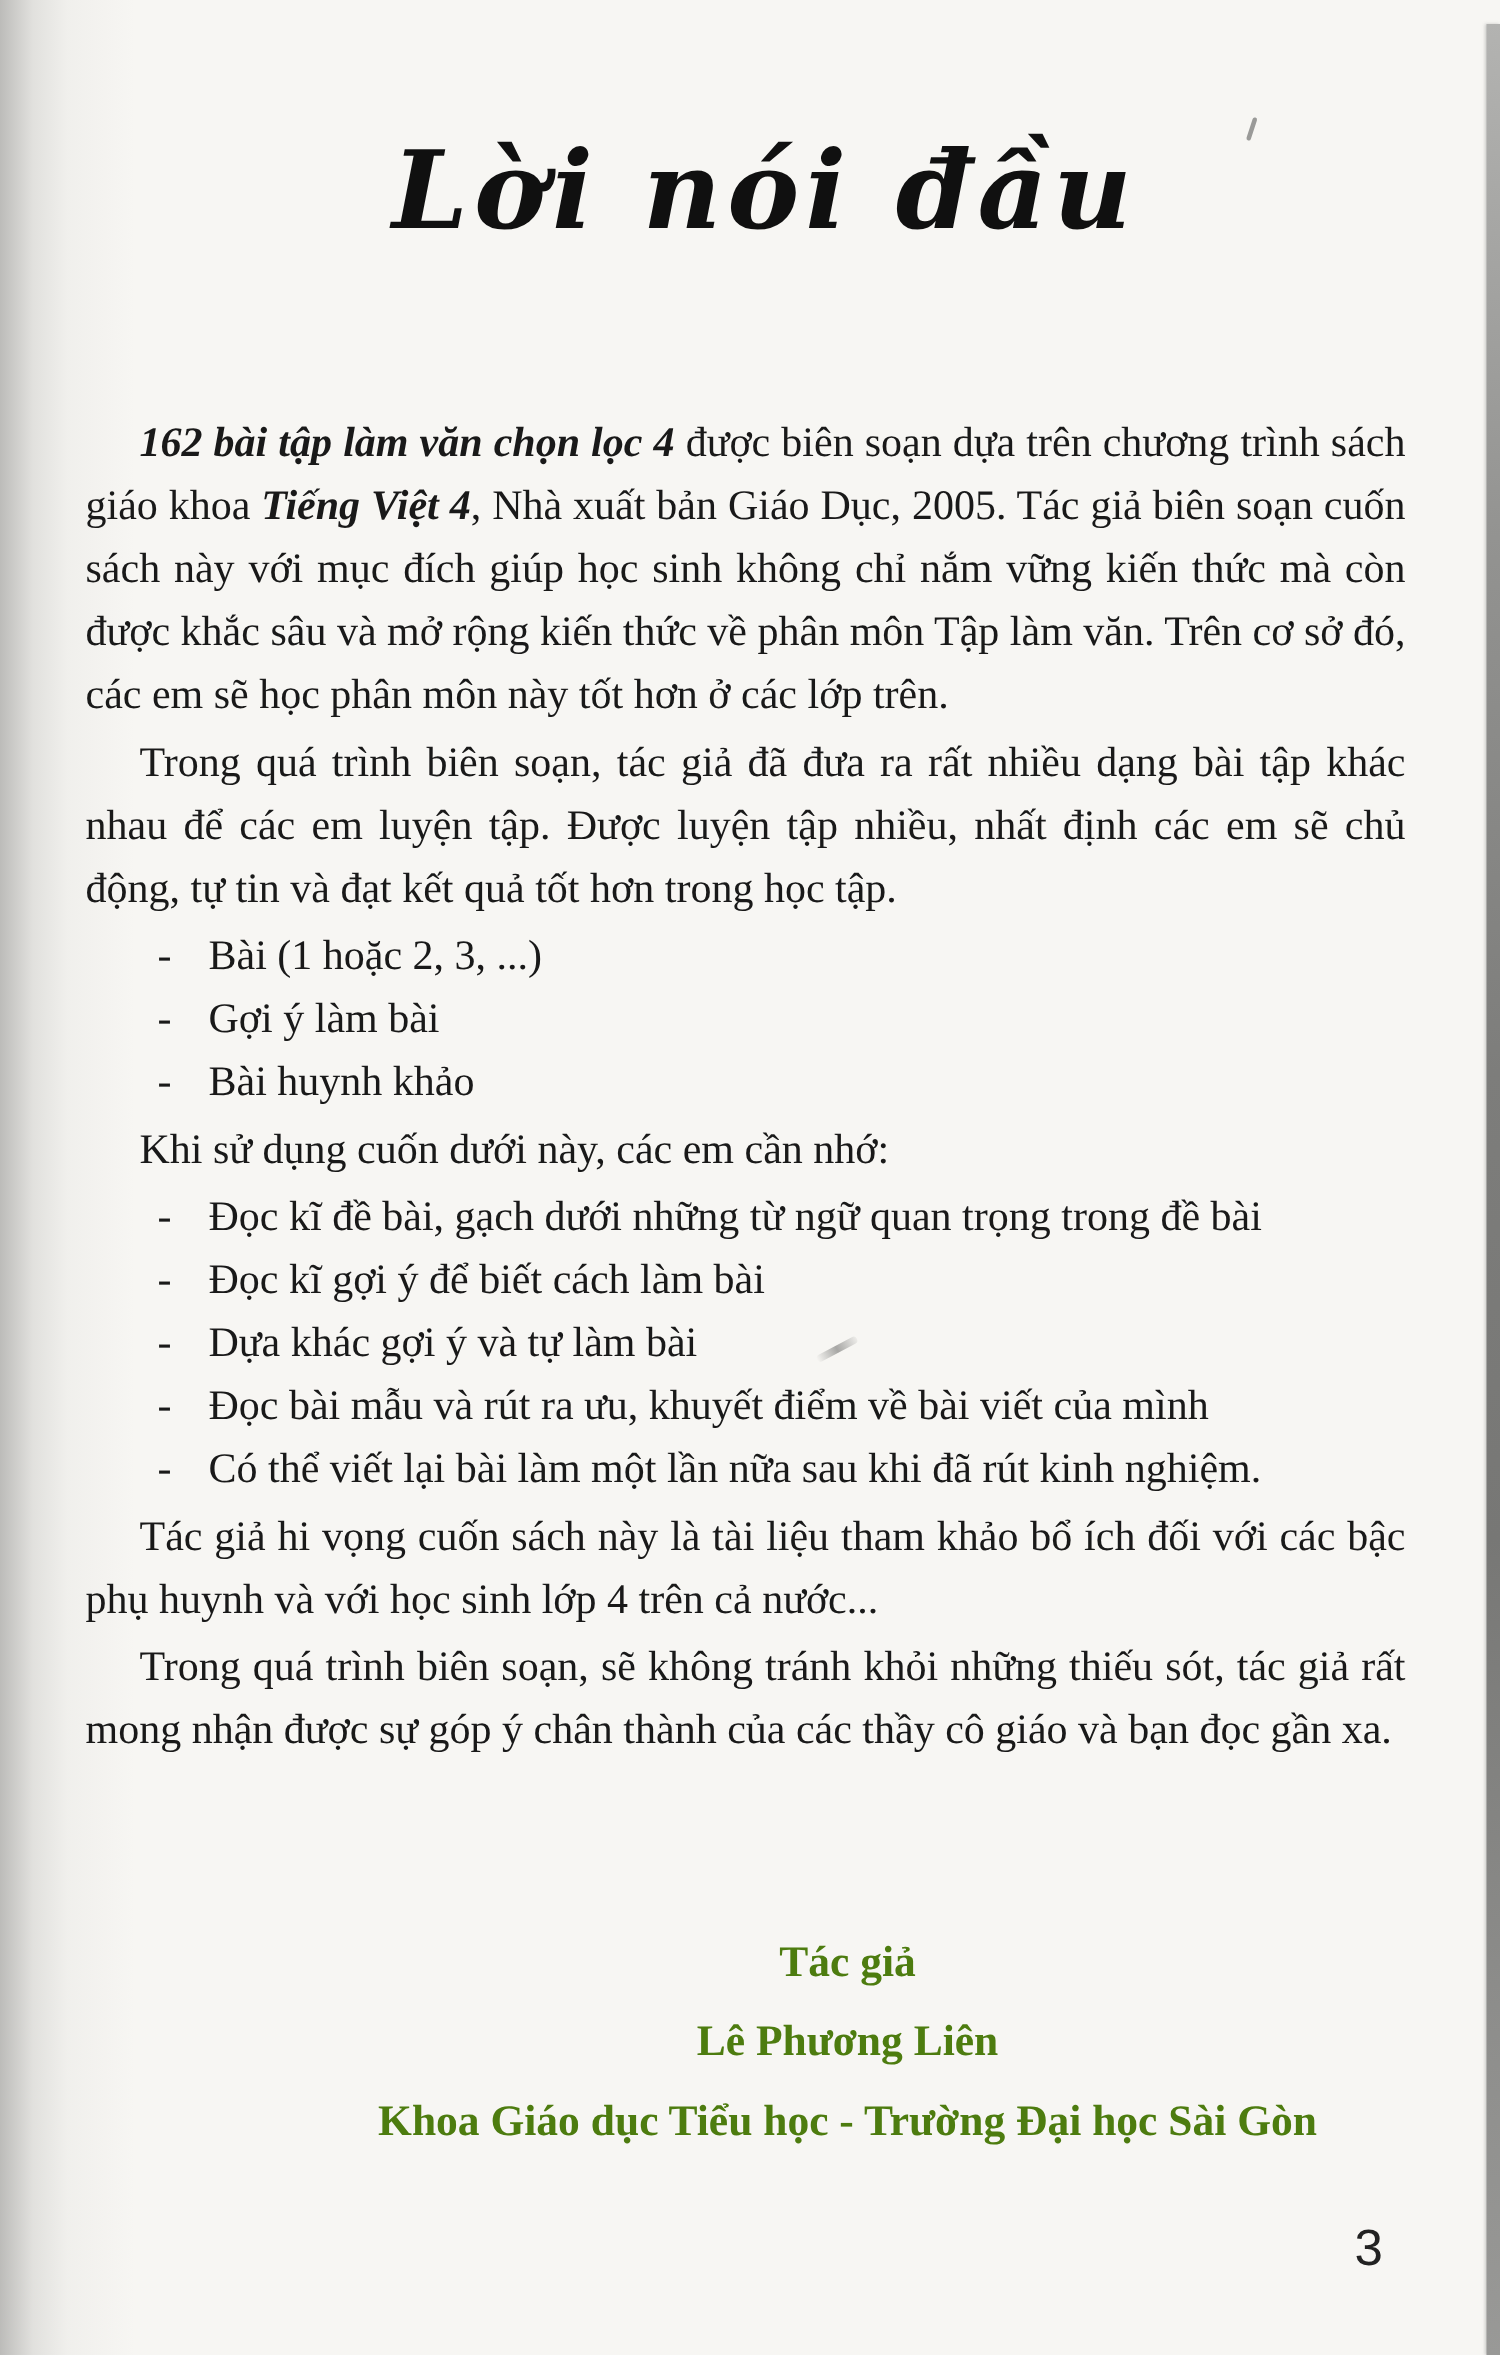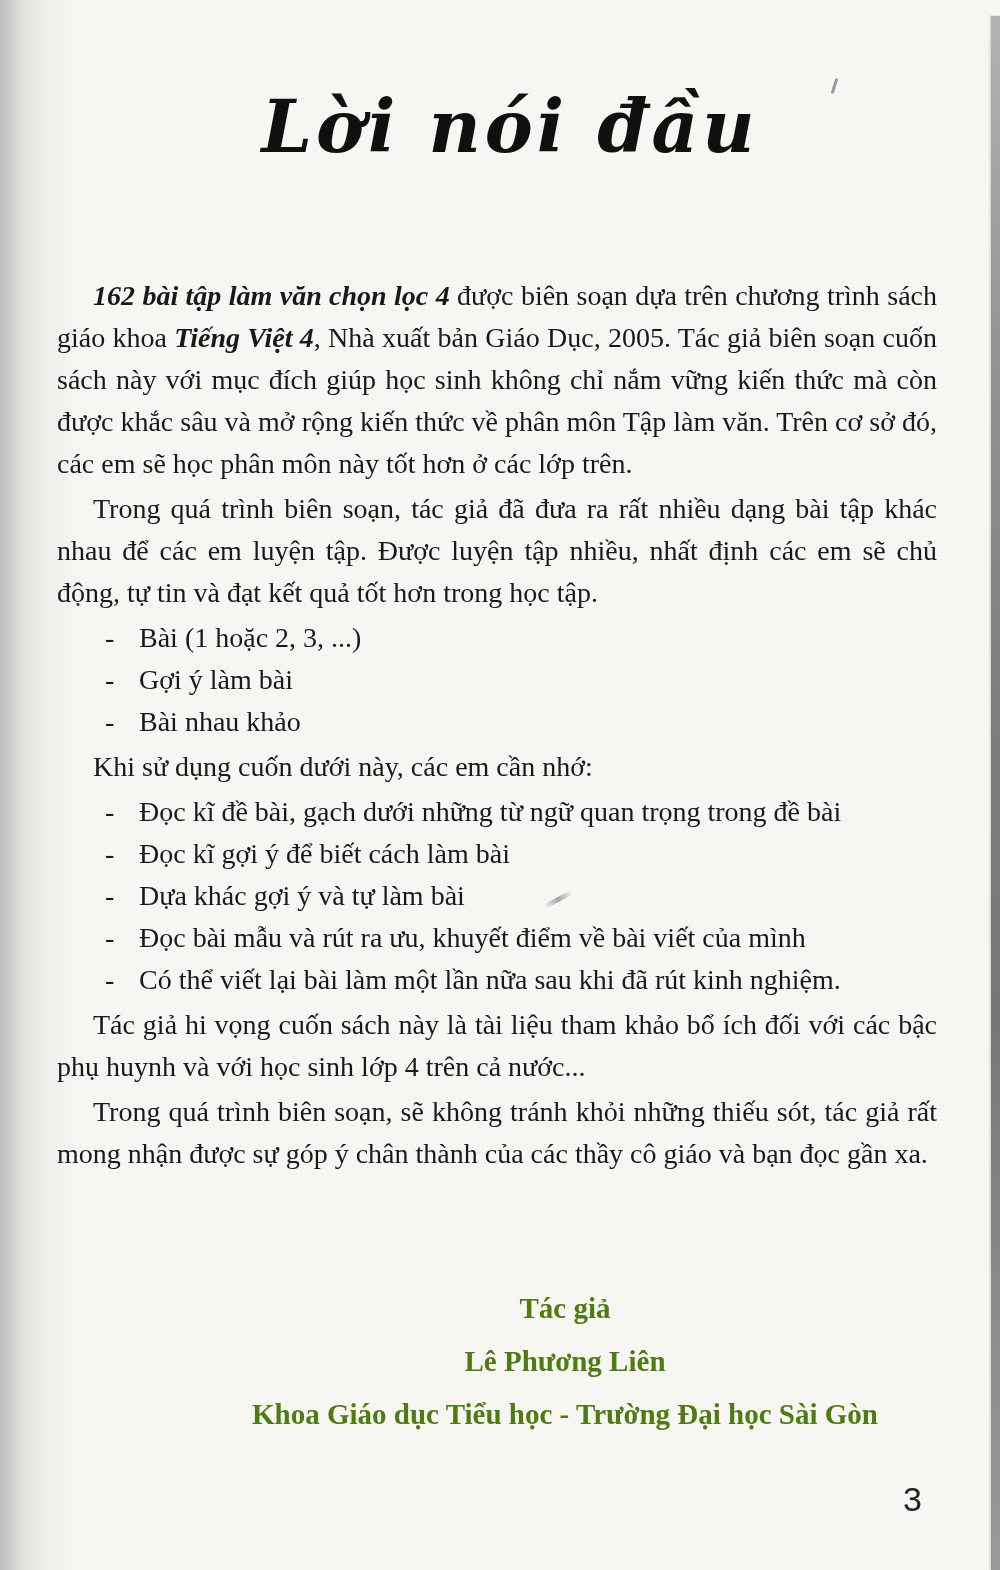--- a/index.html
+++ b/index.html
@@ -147,21 +147,21 @@
           <span class="item-text">Bài (1 hoặc 2, 3, ...)</span>
         </li>
 
         <li>
           <span class="dash">-</span>
           <span class="item-text">Gợi ý làm bài</span>
         </li>
 
         <li>
           <span class="dash">-</span>
-          <span class="item-text">Bài nhau khảo</span>
+          <span class="item-text">Bài huynh khảo</span>
         </li>
       </ul>
 
     <p class="para">Khi sử dụng cuốn dưới này, các em cần nhớ:</p>
 
     <ul class="dash-list">
 
         <li>
           <span class="dash">-</span>
           <span class="item-text">Đọc kĩ đề bài, gạch dưới những từ ngữ quan trọng trong đề bài</span>

